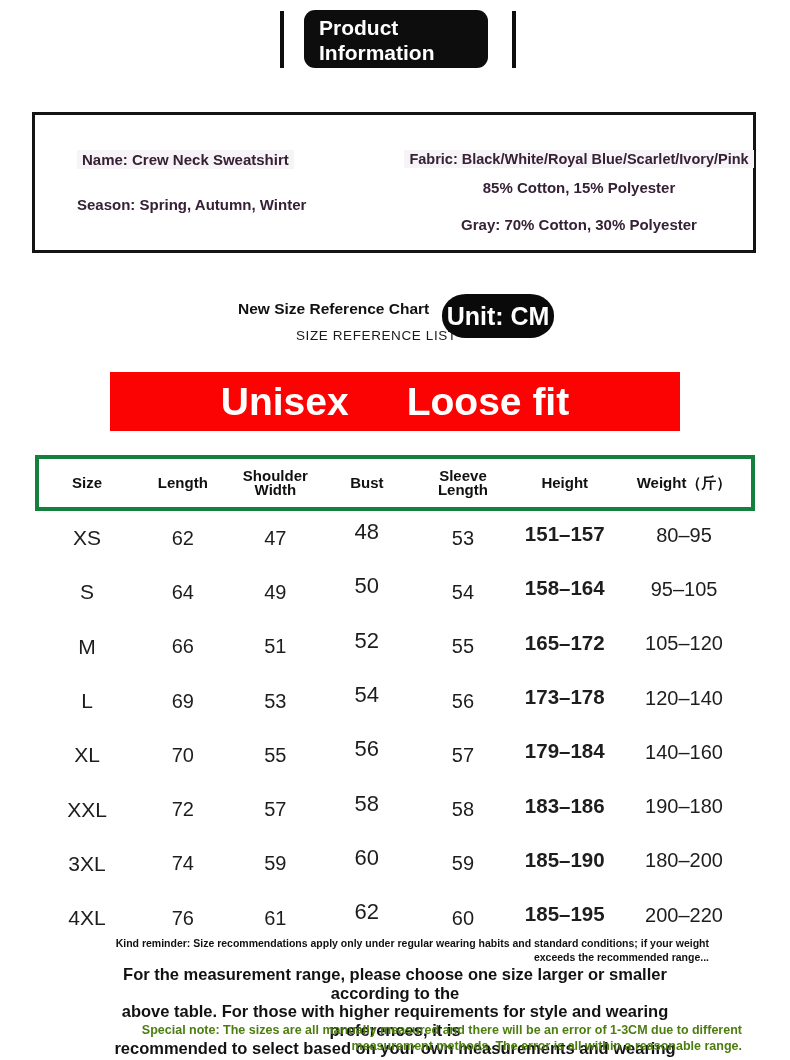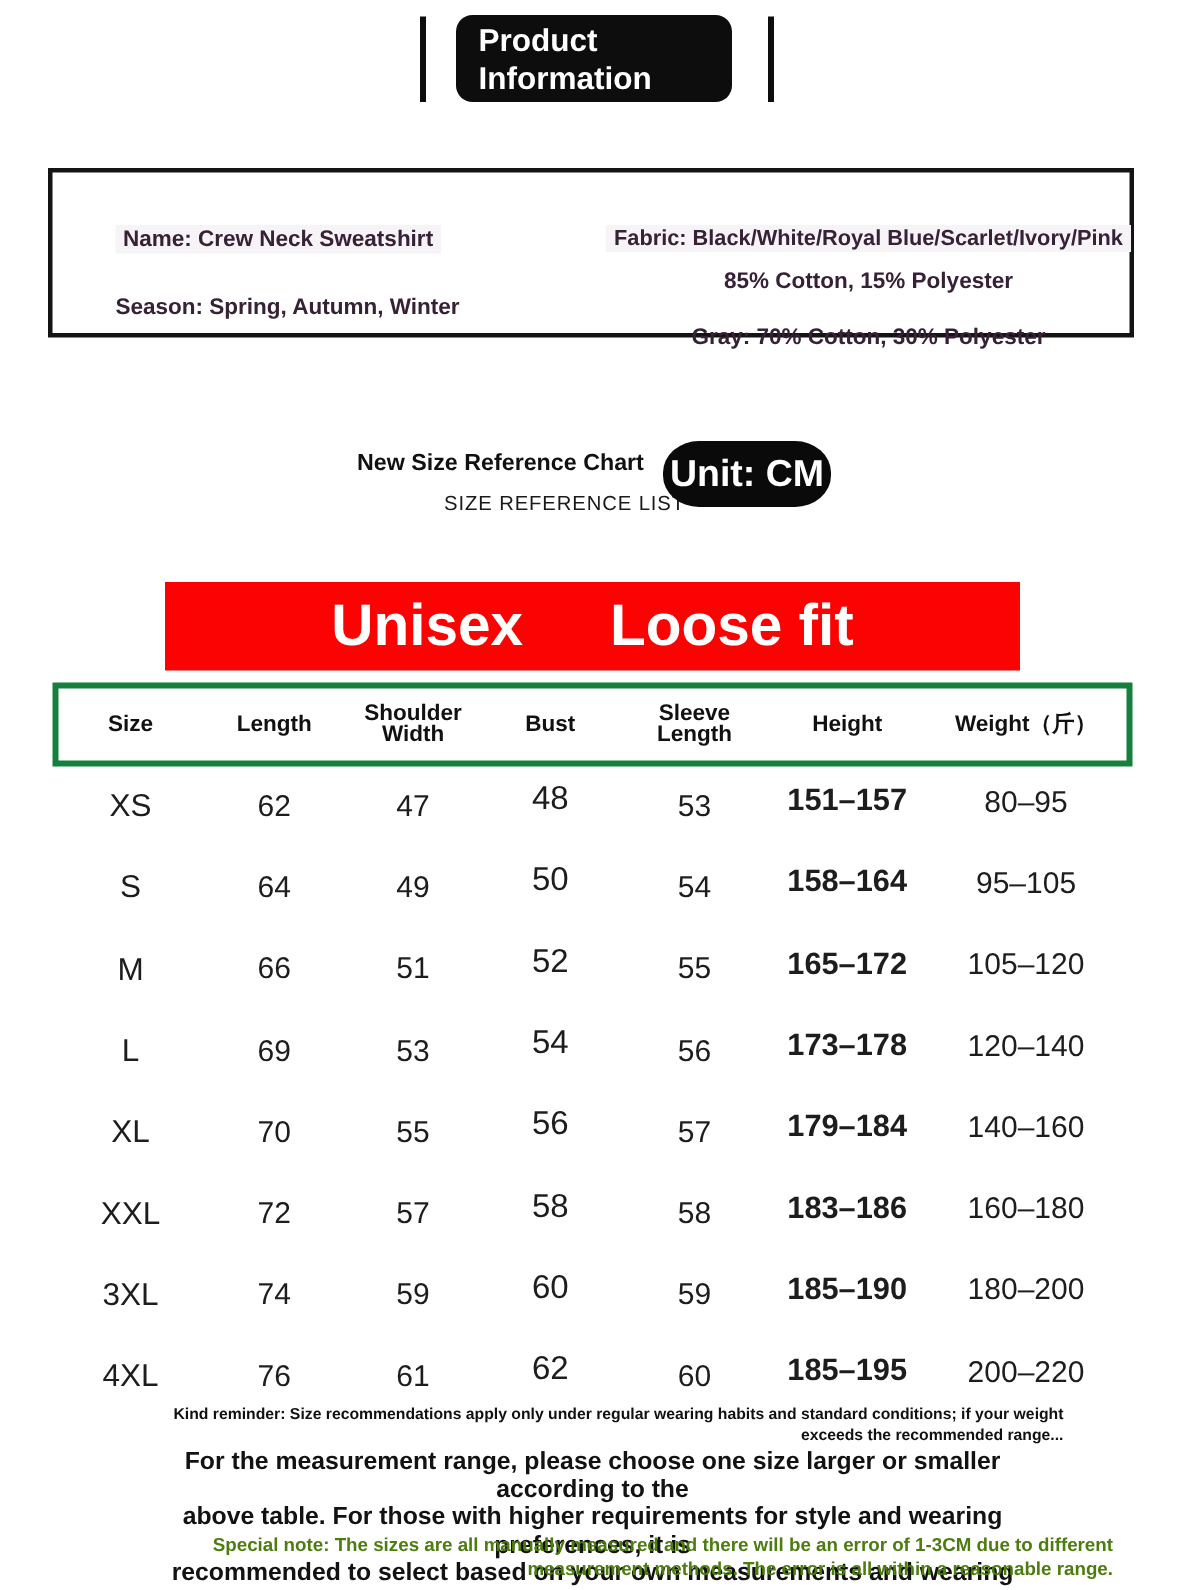--- a/index.html
+++ b/index.html
@@ -12,39 +12,39 @@
 
   
   .side-bar { width:4px; height:57px; background:#0d0d0d; }
   .title-box {
     left:304px; top:10px; width:184px; height:58px; background:#0d0d0d;
     color:#ffffff; font-weight:700; font-size:21px; line-height:25px;
     padding:5px 0 0 15px; box-sizing:border-box; white-space:pre-line;border-radius:11px;
   }
 
   
-  .info-box { left:32px; top:112px; width:724px; height:113px;
+  .info-box { left:32px; top:112px; width:724px; height:141px;
     border:3px solid #141414; box-sizing:border-box; }
   .info-line { position:absolute; font-weight:700; font-size:15px; color:#362136; white-space:nowrap; }
   .hl { background:#f6f4f6; padding:1px 5px; }
   .info-right { position:absolute; left:368px; top:0; width:352px; text-align:center; }
   .info-right .info-line { position:absolute; left:0; width:100%; white-space:nowrap; }
 
   
   .size-title { left:238px; top:300px; font-weight:700; font-size:15.5px; color:#111; }
   .size-subtitle { left:296px; top:328px; font-size:13.5px; letter-spacing:0.6px; color:#1a1a1a; }
   .unit-pill {
     left:442px; top:294px; width:112px; height:44px; background:#0a0a0a;
     border-radius:24px / 21px; color:#fff; font-weight:700; font-size:25px;
     display:flex; align-items:center; justify-content:center;
   }
 
   
   .banner {
-    left:110px; top:388px; width:570px; height:59px;
+    left:110px; top:372px; width:570px; height:59px;
     display:flex; align-items:center; justify-content:center; gap:58px;
     color:#ffffff; font-weight:700; font-size:39px;
   }
 
   
   .grid7 { display:grid; grid-template-columns:13.5% 13.4% 12.6% 13.1% 13.9% 14.7% 18.8%; }
   .thead {
     left:35px; top:455px; width:720px; height:56px;
     border:4px solid #15803d; box-sizing:border-box;
     align-items:center;
@@ -165,21 +165,21 @@
         <div class="tcell col6">179–184</div>
         <div class="tcell col7">140–160</div>
       </div>
       <div class="trow grid7">
         <div class="tcell col1">XXL</div>
         <div class="tcell col2">72</div>
         <div class="tcell col3">57</div>
         <div class="tcell col4">58</div>
         <div class="tcell col5">58</div>
         <div class="tcell col6">183–186</div>
-        <div class="tcell col7">160–180</div>
+        <div class="tcell col7">190–180</div>
       </div>
       <div class="trow grid7">
         <div class="tcell col1">3XL</div>
         <div class="tcell col2">74</div>
         <div class="tcell col3">59</div>
         <div class="tcell col4">60</div>
         <div class="tcell col5">59</div>
         <div class="tcell col6">185–190</div>
         <div class="tcell col7">180–200</div>
       </div>

